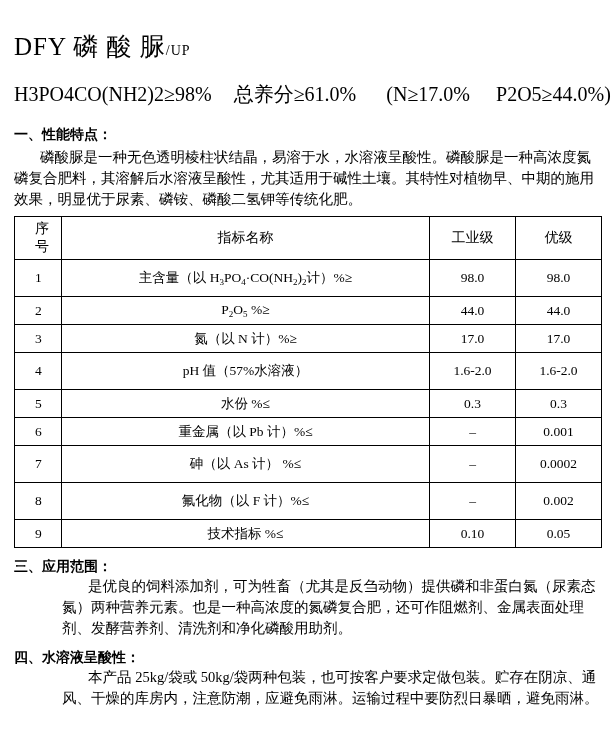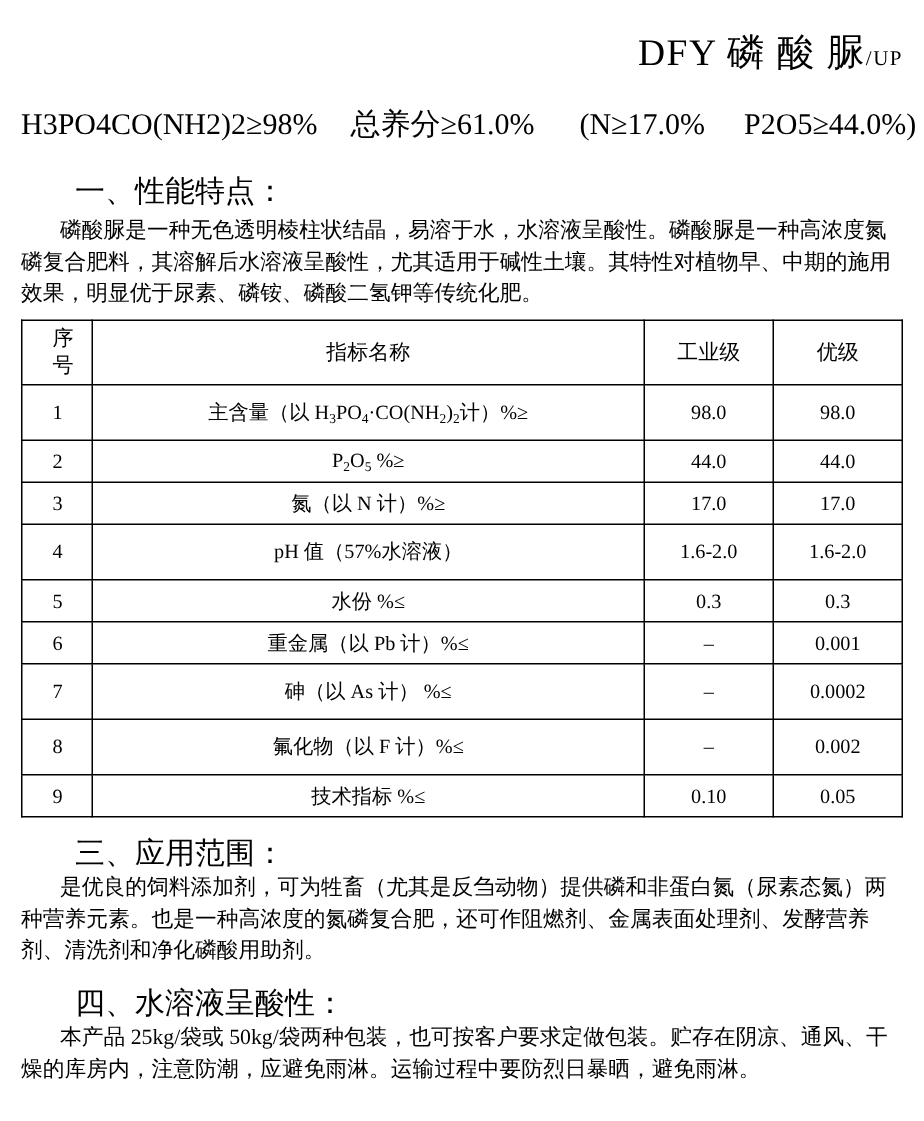--- a/index.html
+++ b/index.html
@@ -16,45 +16,44 @@
     overflow: hidden;
   }
   .page {
     width: 616px;
     height: 747px;
     box-sizing: border-box;
     padding: 8px 14px 0 14px;
     position: relative;
   }
   .title {
-    text-align: right;
+    text-align: left;
     font-size: 25px;
     letter-spacing: 1px;
-    margin: 10px 0 0 0;
+    margin: 22px 0 0 0;
     font-family: "Liberation Serif", "DejaVu Serif", serif;
     font-weight: normal;
   }
   .title .up {
     font-size: 14px;
     vertical-align: baseline;
   }
   .formula {
     margin-top: 18px;
     font-size: 20px;
     letter-spacing: 0px;
     white-space: nowrap;
   }
   .formula .sp1 { display:inline-block; width: 22px; }
   .formula .sp2 { display:inline-block; width: 30px; }
   .formula .sp3 { display:inline-block; width: 26px; }
   .section-head {
     margin-top: 18px;
-    font-size: 20px;
-    font-weight: normal;
-    margin-left: 36px;
+    font-size: 14px;
+    font-weight: bold;
   }
   .para {
     font-size: 14.5px;
     line-height: 21px;
     text-indent: 0;
     margin-top: 3px;
   }
   .para .indent { display:inline-block; width: 26px; }
   table.spec {
     border-collapse: collapse;
@@ -77,20 +76,21 @@
   .r-tall td { height: 30px; }
   .r-short td { height: 21px; }
   sub { font-size: 9px; vertical-align: -3px; }
   .hdr-row td { height: 34px; font-size: 14px; }
   .footer-section {
     margin-top: 10px;
   }
   .footer-para {
     font-size: 14.5px;
     line-height: 21px;
+    margin-left: 48px;
   }
   .nowrap { white-space: nowrap; }
 </style>
 </head>
 <body>
 
 <div class="page">
 
   <div class="title">
     <span>DFY 磷 酸 脲</span><span class="up">/UP</span>

